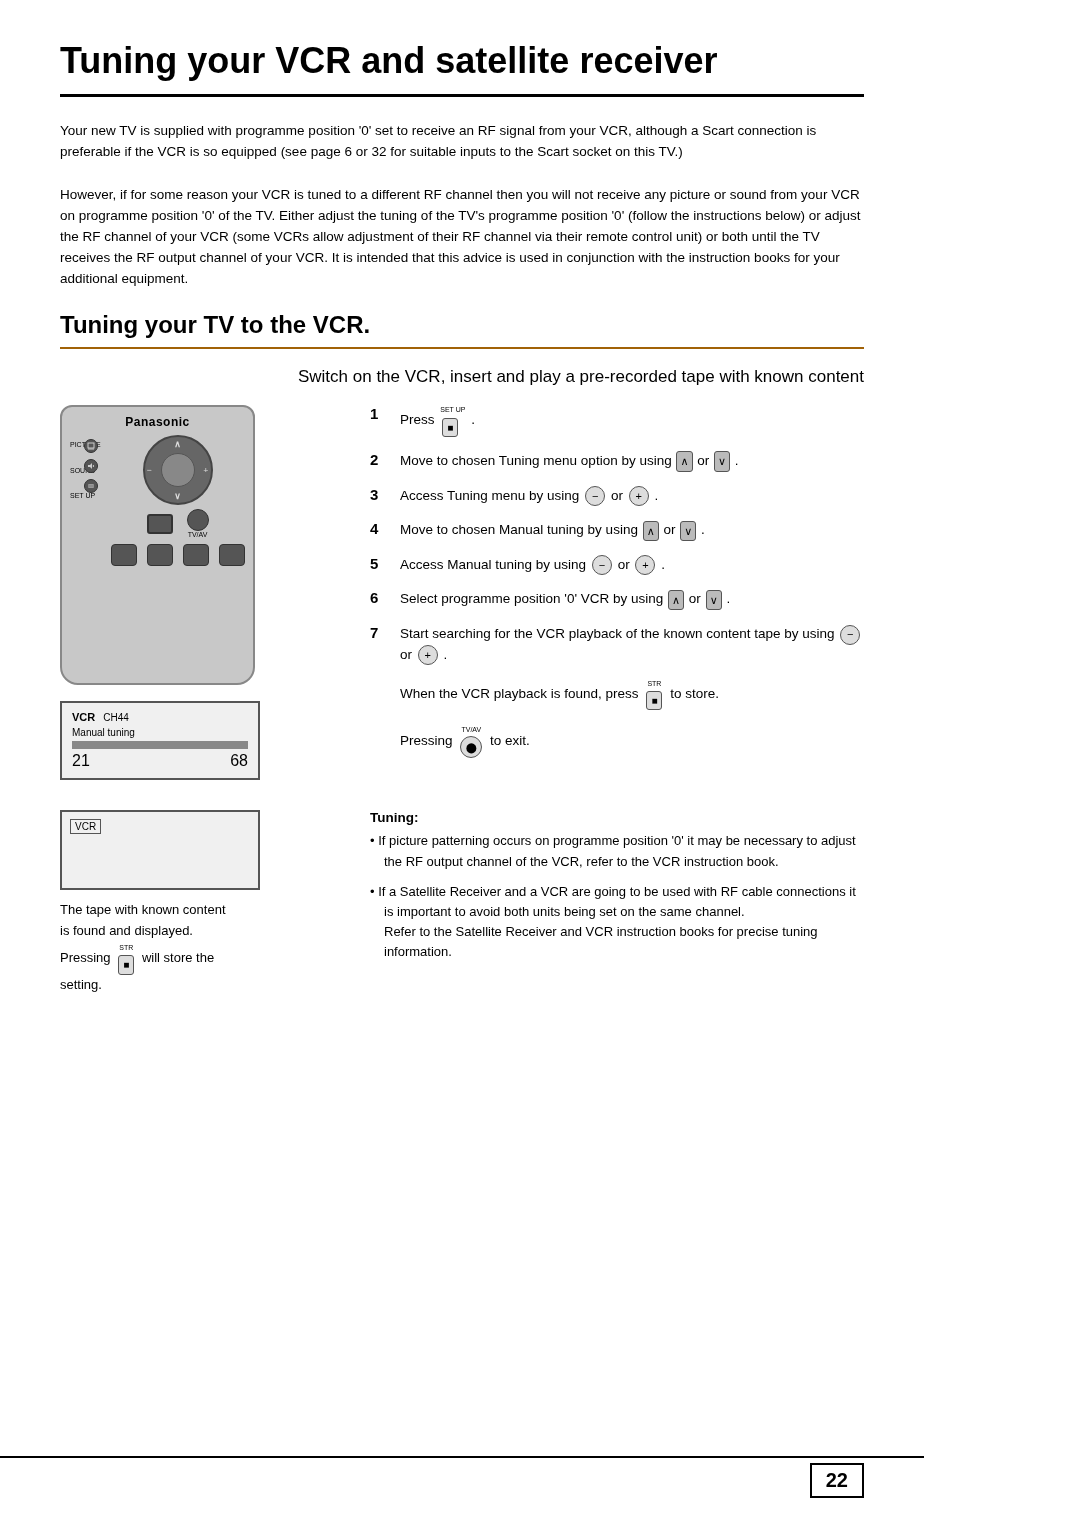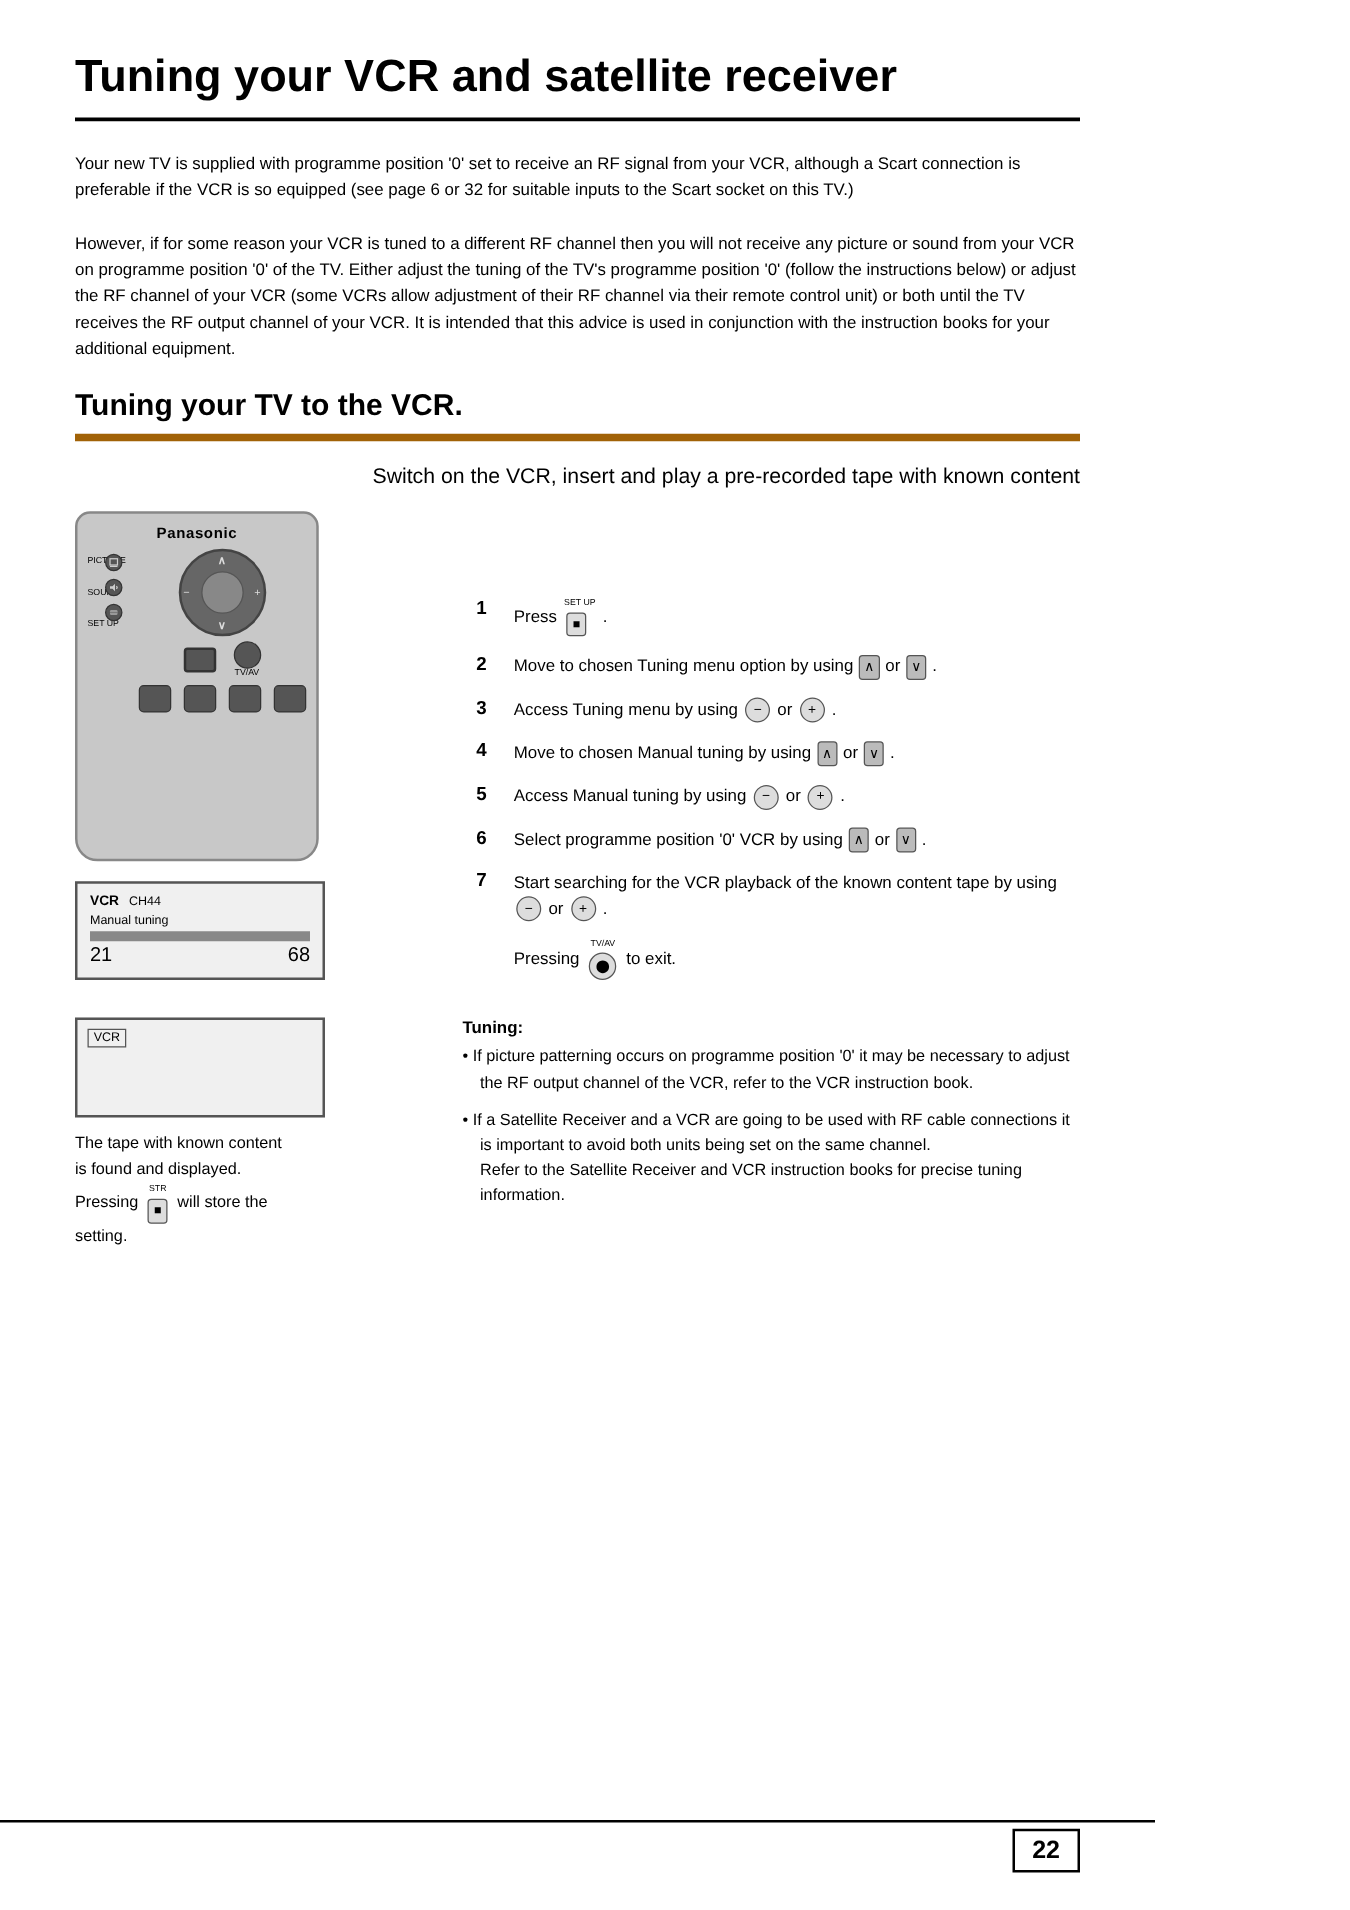--- a/index.html
+++ b/index.html
@@ -29,35 +29,34 @@
     .intro-text {
       font-size: 13.5px;
       line-height: 1.55;
       margin-bottom: 22px;
       font-family: Arial, sans-serif;
     }
     .section-title {
       font-size: 24px;
       font-weight: bold;
       font-family: Arial, sans-serif;
-      border-bottom: 6px solid #a16207;
+      border-bottom: 2px solid #a16207;
       padding-bottom: 8px;
       margin-bottom: 18px;
     }
     .switch-on-text {
       font-size: 17px;
       font-family: Arial, sans-serif;
       margin-bottom: 18px;
       text-align: right;
     }
     .content-area {
       display: flex;
-      gap: 41px;
+      gap: 30px;
       margin-bottom: 20px;
-      align-items: flex-end;
     }
     .left-col {
       width: 280px;
       flex-shrink: 0;
     }
     .right-col {
       flex: 1;
     }
     
     .screen-box {
@@ -548,20 +547,28 @@
           <div class="step-text">
             <span>Start searching for the VCR playback of the known content tape by using</span>
             <span class="btn-icon-round">−</span>
             or
             <span class="btn-icon-round">+</span>
             <span>.</span>
           </div>
         </div>
       </div>
 
+      <div class="when-text">
+        <span>When the VCR playback is found, press</span>
+        <span class="setup-label-wrap">
+          <span class="str-label-above">STR</span>
+          <span class="btn-icon">■</span>
+        </span>
+        <span>to store.</span>
+      </div>
 
       <div class="pressing-text" style="margin-left:30px;">
         <span>Pressing</span>
         <span class="setup-label-wrap">
           <span class="tv-av-label-above">TV/AV</span>
           <span class="btn-icon" style="border-radius:50%;width:22px;height:22px;display:inline-flex;align-items:center;justify-content:center;">⬤</span>
         </span>
         <span>to exit.</span>
       </div>
     </div>

